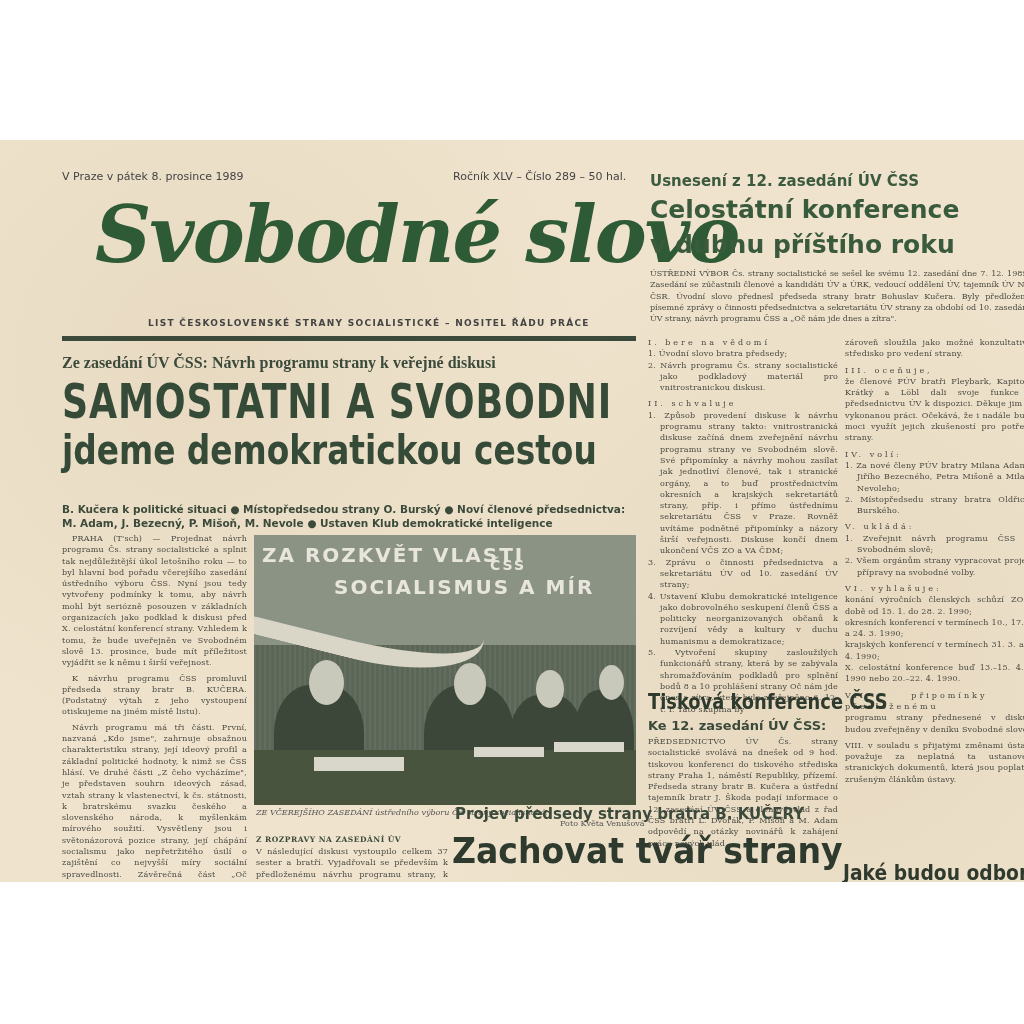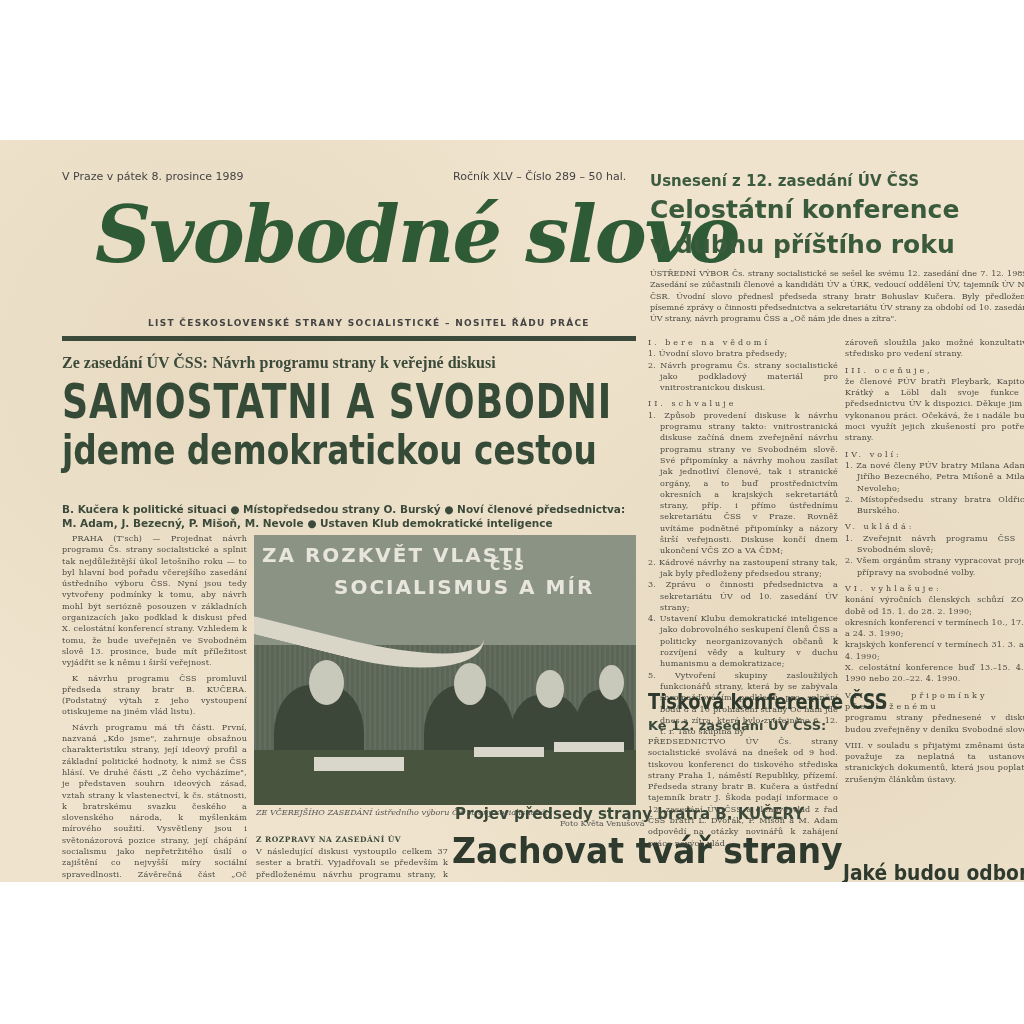--- a/index.html
+++ b/index.html
@@ -62,21 +62,21 @@
   <div class="abs masthead">Svobodné slovo</div>
   <div class="abs rule"></div>
 
   <div class="abs kicker">Ze zasedání ÚV ČSS: Návrh programu strany k veřejné diskusi</div>
   <div class="abs headline1">SAMOSTATNI A SVOBODNI</div>
   <div class="abs headline2">jdeme demokratickou cestou</div>
   <div class="abs deck">B. Kučera k politické situaci ● Místopředsedou strany O. Burský ● Noví členové předsednictva: M. Adam, J. Bezecný, P. Mišoň, M. Nevole ● Ustaven Klub demokratické inteligence</div>
 
   <div class="abs col1 body">
     <p style="margin:0;text-indent:10px;">PRAHA (T'sch) — Projednat návrh programu Čs. strany socialistické a splnit tak nejdůležitější úkol letošního roku — to byl hlavní bod pořadu včerejšího zasedání ústředního výboru ČSS. Nyní jsou tedy vytvořeny podmínky k tomu, aby návrh mohl být seriózně posouzen v základních organizacích jako podklad k diskusi před X. celostátní konferencí strany. Vzhledem k tomu, že bude uveřejněn ve Svobodném slově 13. prosince, bude mít příležitost vyjádřit se k němu i širší veřejnost.</p>
-    <p style="margin:4px 0 0 0;text-indent:10px;">K návrhu programu ČSS promluvil předseda strany bratr B. KUČERA. (Podstatný výtah z jeho vystoupení otiskujeme na jiném vlád listu).</p>
+    <p style="margin:4px 0 0 0;text-indent:10px;">K návrhu programu ČSS promluvil předseda strany bratr B. KUČERA. (Podstatný výtah z jeho vystoupení otiskujeme na jiném místě listu).</p>
     <p style="margin:4px 0 0 0;text-indent:10px;">Návrh programu má tři části. První, nazvaná „Kdo jsme", zahrnuje obsažnou charakteristiku strany, její ideový profil a základní politické hodnoty, k nimž se ČSS hlásí. Ve druhé části „Z čeho vycházíme", je představen souhrn ideových zásad, vztah strany k vlastenectví, k čs. státnosti, k bratrskému svazku českého a slovenského národa, k myšlenkám mírového soužití. Vysvětleny jsou i světonázorová pozice strany, její chápání socialismu jako nepřetržitého úsilí o zajištění co nejvyšší míry sociální spravedlnosti. Závěrečná část „Oč usilujeme" obsahuje názory a požadavky, které chce strana prosazovat a které se dotýkají současného i budoucího vývoje našeho společenského života. Specifikuje postavení občana ve společnosti, podtrhuje nutnost vytvoření politického pluralitního systému a vytyčuje úkoly v ochraně životního pro-</p>
   </div>
 
   <div class="abs photo">
     <div class="banner"></div>
     <div class="banner-text" style="left:8px;top:8px;">ZA ROZKVĚT VLASTI</div>
     <div class="banner-text" style="left:80px;top:40px;">SOCIALISMUS A MÍR</div>
     <div class="banner-text" style="left:236px;top:22px;font-size:14px;">ČSS</div>
     <div class="drape"></div>
     <div class="person" style="left:20px;top:150px;width:90px;height:120px;"></div>
@@ -108,21 +108,20 @@
   </div>
   <div class="abs rlead">ÚSTŘEDNÍ VÝBOR Čs. strany socialistické se sešel ke svému 12. zasedání dne 7. 12. 1989. Zasedání se zúčastnili členové a kandidáti ÚV a ÚRK, vedoucí oddělení ÚV, tajemník ÚV NF ČSR. Úvodní slovo přednesl předseda strany bratr Bohuslav Kučera. Byly předloženy písemné zprávy o činnosti předsednictva a sekretariátu ÚV strany za období od 10. zasedání ÚV strany, návrh programu ČSS a „Oč nám jde dnes a zítra".</div>
 
   <div class="abs col3 body">
     <div class="roman">I. bere na vědomí</div>
     <p class="li">1. Úvodní slovo bratra předsedy;</p>
     <p class="li">2. Návrh programu Čs. strany socialistické jako podkladový materiál pro vnitrostranickou diskusi.</p>
     <div class="gap"></div>
     <div class="roman">II. schvaluje</div>
     <p class="li">1. Způsob provedení diskuse k návrhu programu strany takto: vnitrostranická diskuse začíná dnem zveřejnění návrhu programu strany ve Svobodném slově. Své připomínky a návrhy mohou zasílat jak jednotliví členové, tak i stranické orgány, a to buď prostřednictvím okresních a krajských sekretariátů strany, příp. i přímo ústřednímu sekretariátu ČSS v Praze. Rovněž uvítáme podnětné připomínky a názory širší veřejnosti. Diskuse končí dnem ukončení VČS ZO a VA ČDM;</p>
-    <p class="li">2. Kádrové návrhy na zastoupení strany tak, jak byly předloženy předsedou strany;</p>
     <p class="li">3. Zprávu o činnosti předsednictva a sekretariátu ÚV od 10. zasedání ÚV strany;</p>
     <p class="li">4. Ustavení Klubu demokratické inteligence jako dobrovolného seskupení členů ČSS a politicky neorganizovaných občanů k rozvíjení vědy a kultury v duchu humanismu a demokratizace;</p>
     <p class="li">5. Vytvoření skupiny zasloužilých funkcionářů strany, která by se zabývala shromažďováním podkladů pro splnění bodů 8 a 10 prohlášení strany Oč nám jde dnes a zítra, které bylo zveřejněno 6. 12. t. r. Tato skupina by</p>
   </div>
 
   <div class="abs col4 body">
     <p style="margin:0;">zároveň sloužila jako možné konzultativní středisko pro vedení strany.</p>
     <div class="gap"></div>
     <div class="roman">III. oceňuje,</div>
     <p style="margin:0;">že členové PÚV bratři Fleybark, Kapitola, Krátký a Löbl dali svoje funkce v předsednictvu ÚV k dispozici. Děkuje jim za vykonanou práci. Očekává, že i nadále bude moci využít jejich zkušeností pro potřebu strany.</p>

